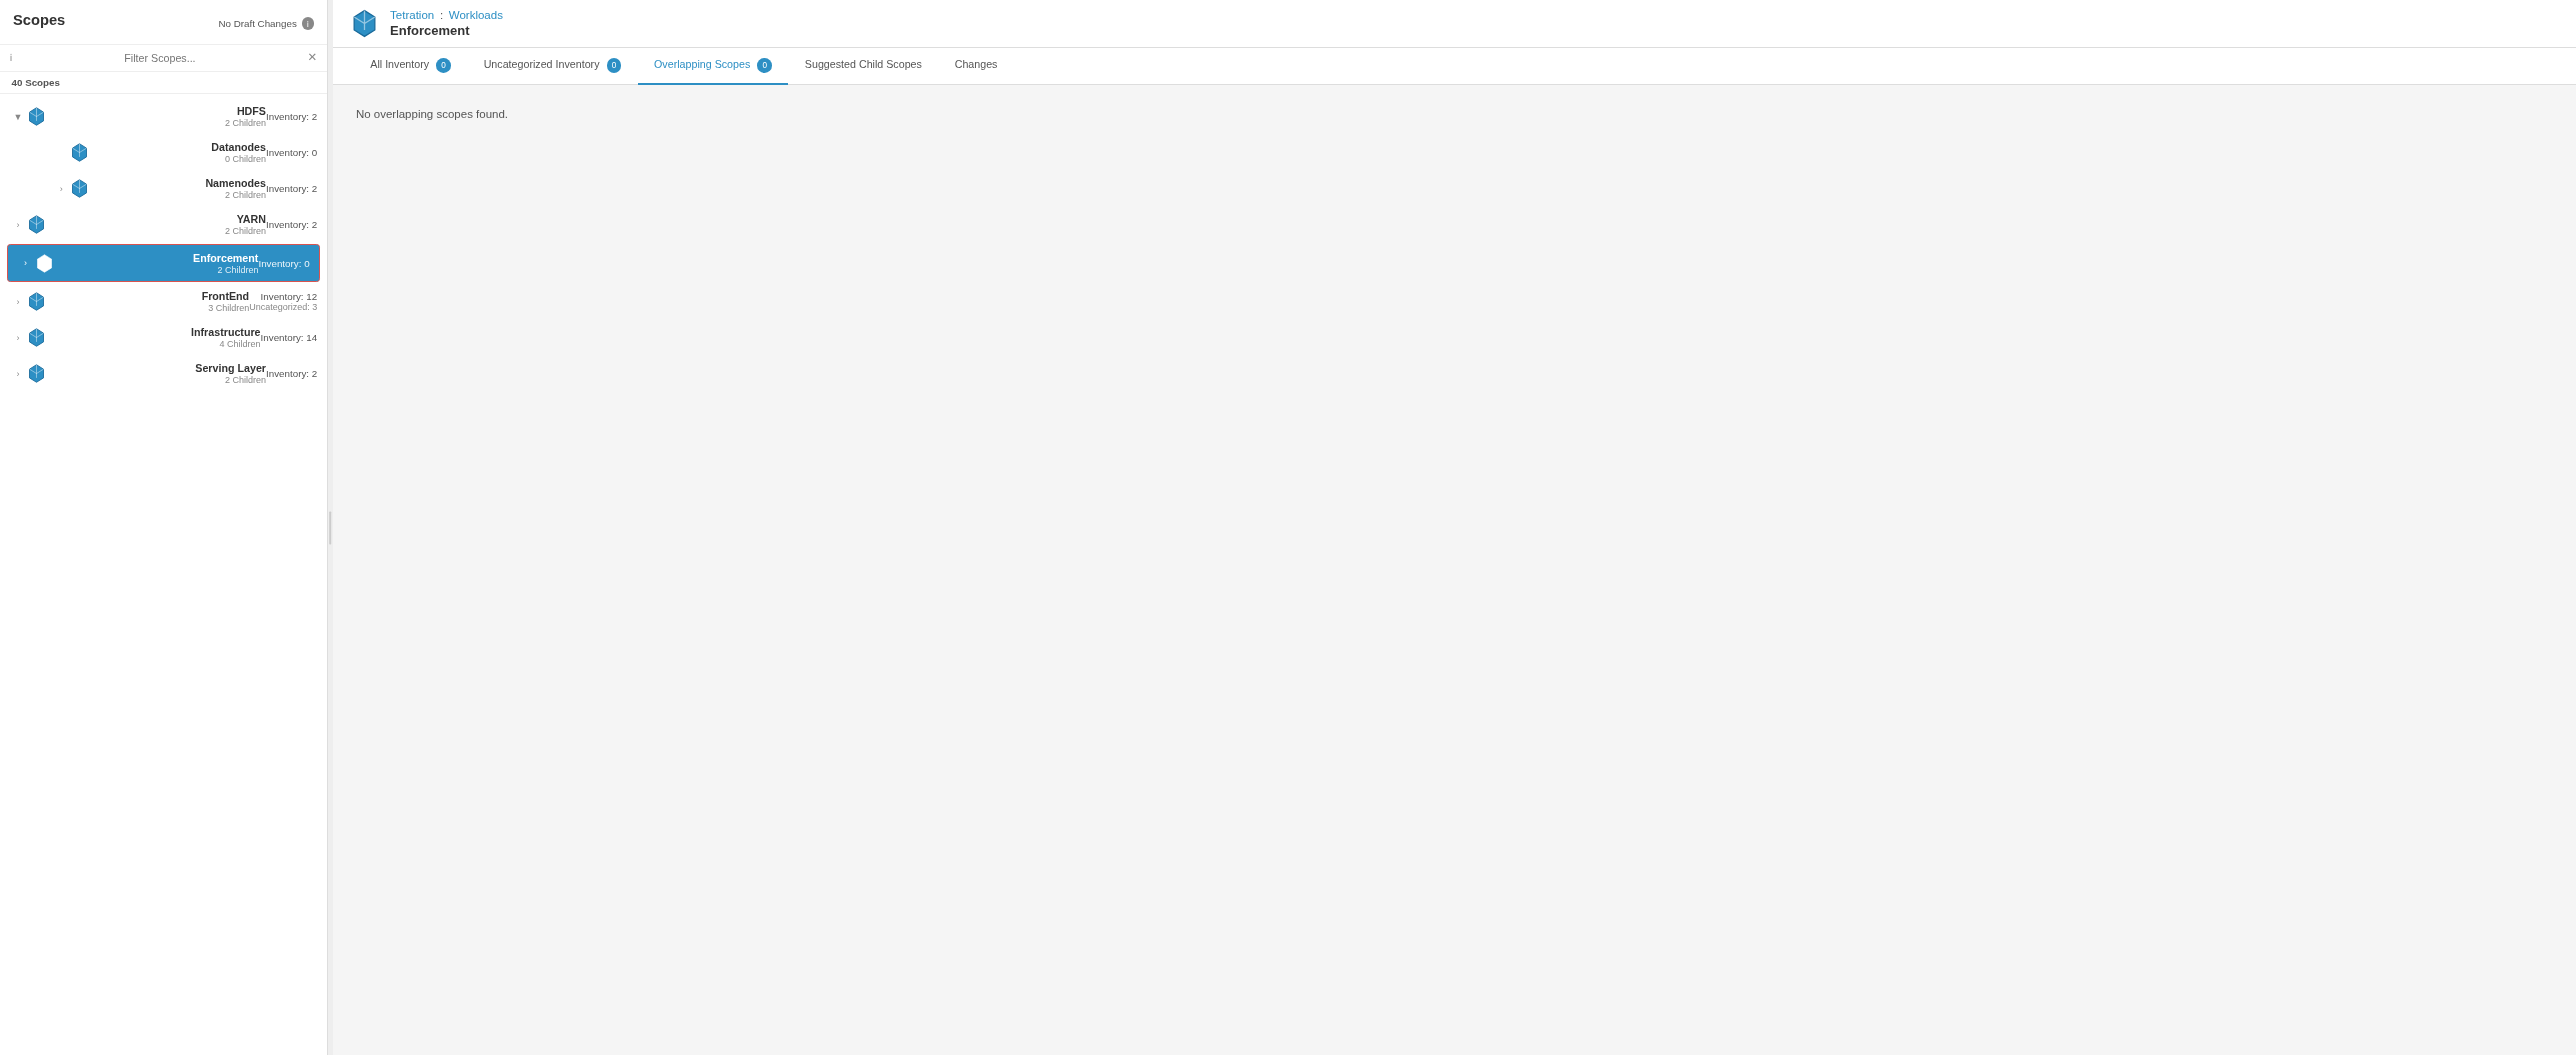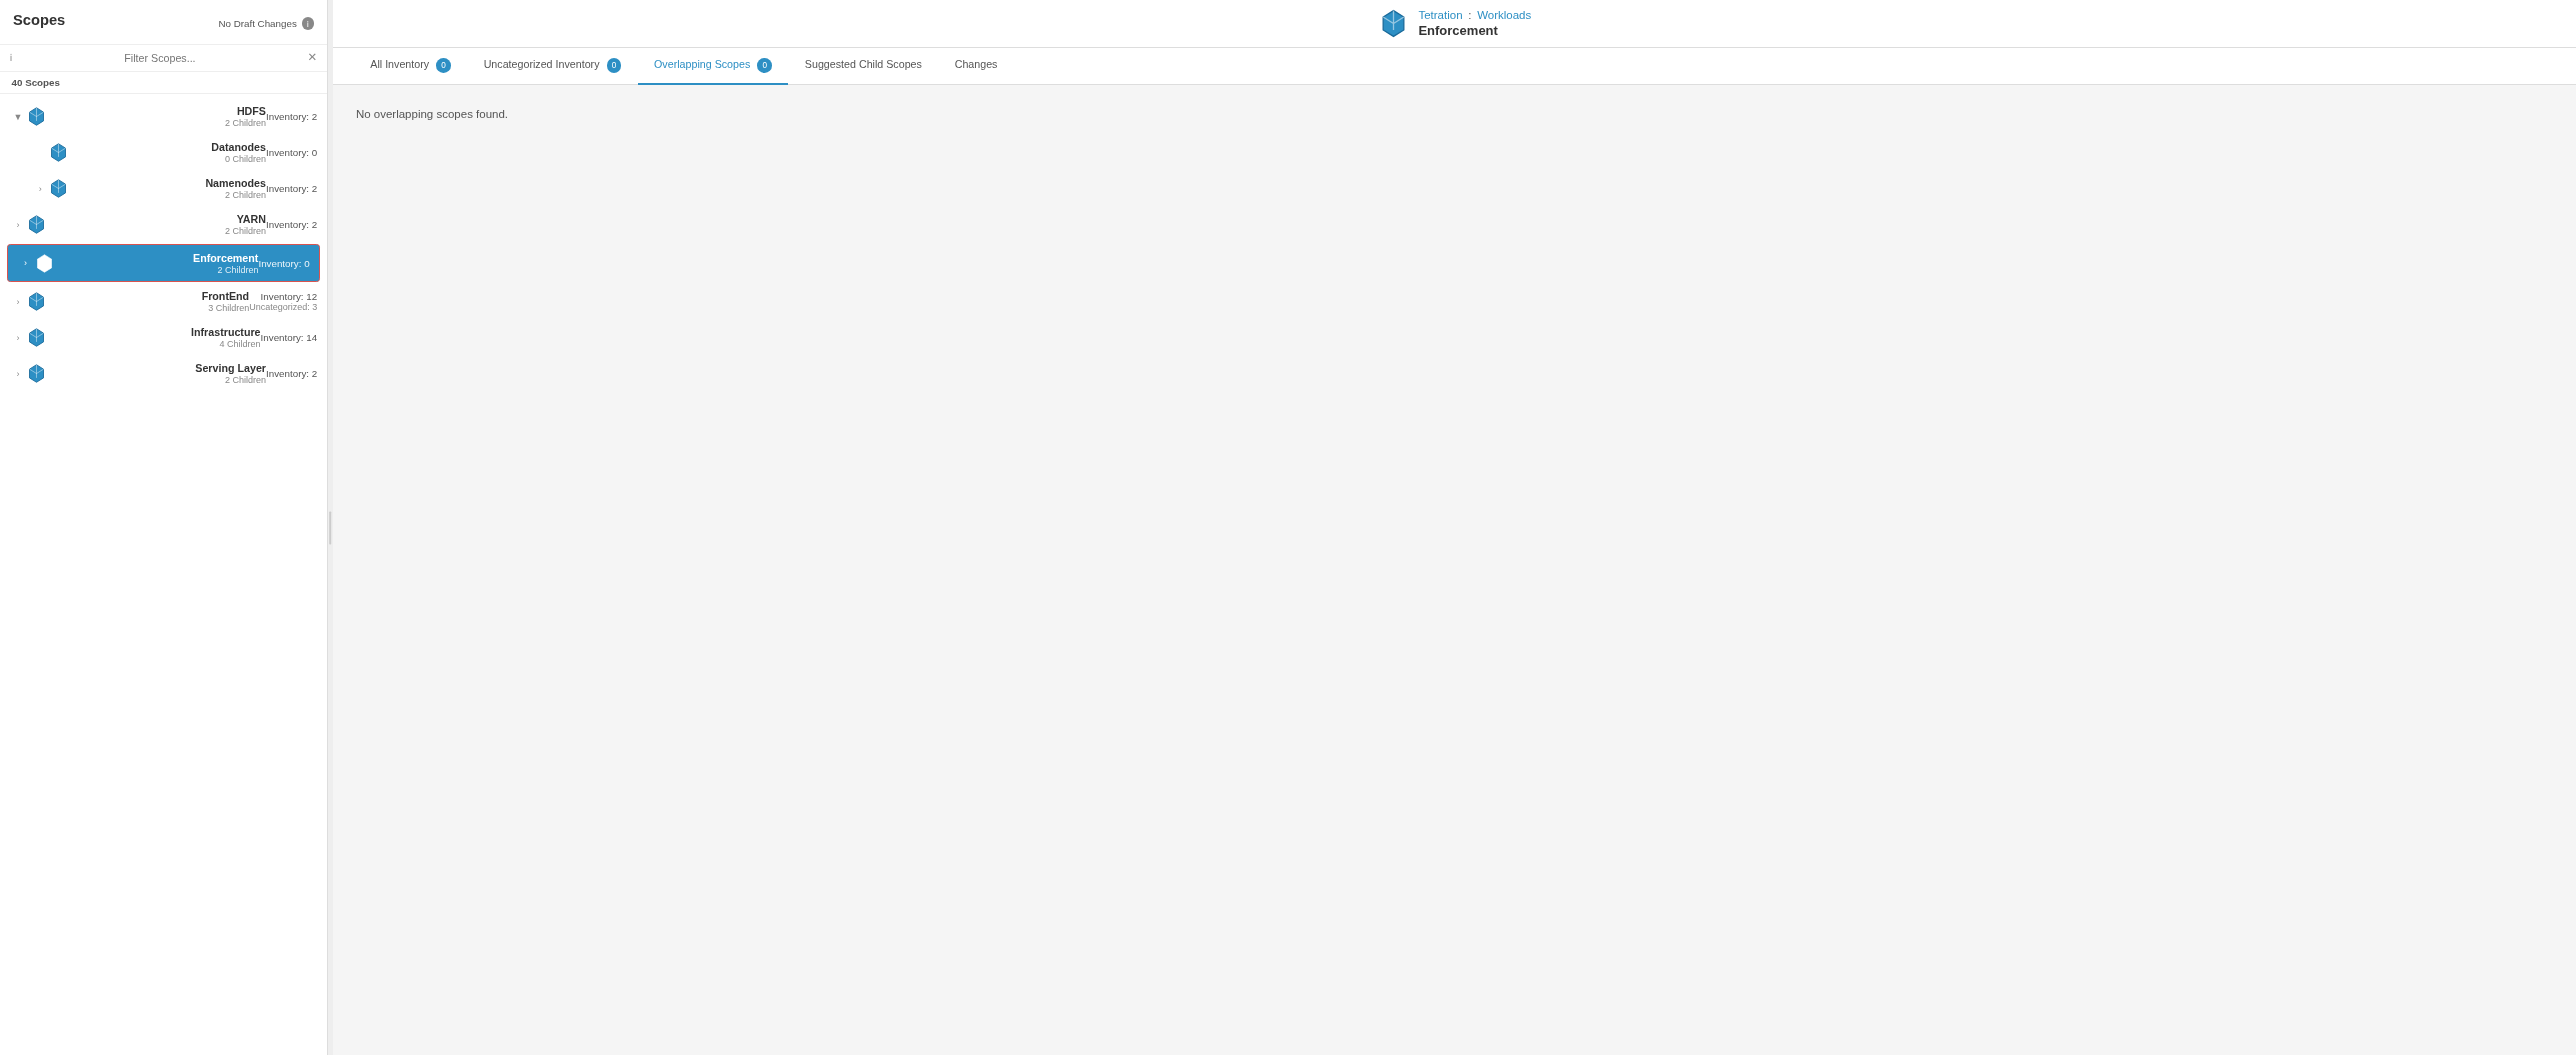--- a/index.html
+++ b/index.html
@@ -40,31 +40,31 @@
     .scope-name { font-weight: 600; font-size: 10.7px; }
     .scope-meta { font-size: 9px; color: #888; margin-top: 0.8px; }
     .scope-item.active .scope-meta { color: rgba(255,255,255,0.85); }
 
     .scope-inventory { font-size: 9.8px; color: #555; text-align: right; }
     .scope-item.active .scope-inventory { color: rgba(255,255,255,0.9); }
 
     .scope-uncategorized { font-size: 9px; color: #888; text-align: right; }
 
     
-    .scope-child { padding-left: 32px; }
+    .scope-child { padding-left: 32px; margin-left: 21px; }
 
     
     .scope-list::-webkit-scrollbar { width: 4.9px; }
     .scope-list::-webkit-scrollbar-thumb { background: #ccc; border-radius: 2.5px; }
 
     
     .main { flex: 1; display: flex; flex-direction: column; background: #f5f5f5; overflow: hidden; }
 
     
-    .top-header { background: #fff; border-bottom: 0.8px solid #ddd; padding: 8.2px 16.4px; display: flex; align-items: center; justify-content: space-between; flex-direction: column; }
+    .top-header { background: #fff; border-bottom: 0.8px solid #ddd; padding: 8.2px 16.4px; display: flex; align-items: flex-end; justify-content: space-between; }
     .breadcrumb-section { display: flex; align-items: center; gap: 0; }
     .main-scope-icon { width: 31px; height: 31px; margin-right: 9.8px; flex-shrink: 0; }
     .main-scope-icon svg { width: 100%; height: 100%; }
     .breadcrumb { font-size: 11.5px; }
     .breadcrumb-link { color: #2d8fc4; cursor: pointer; text-decoration: none; }
     .breadcrumb-sep { color: #555; margin: 0 2.5px; }
     .breadcrumb-current { color: #2d8fc4; cursor: pointer; }
     .scope-title { font-size: 13px; font-weight: 600; color: #333; margin-top: 1.6px; }
 
     .query-section { text-align: right; }

